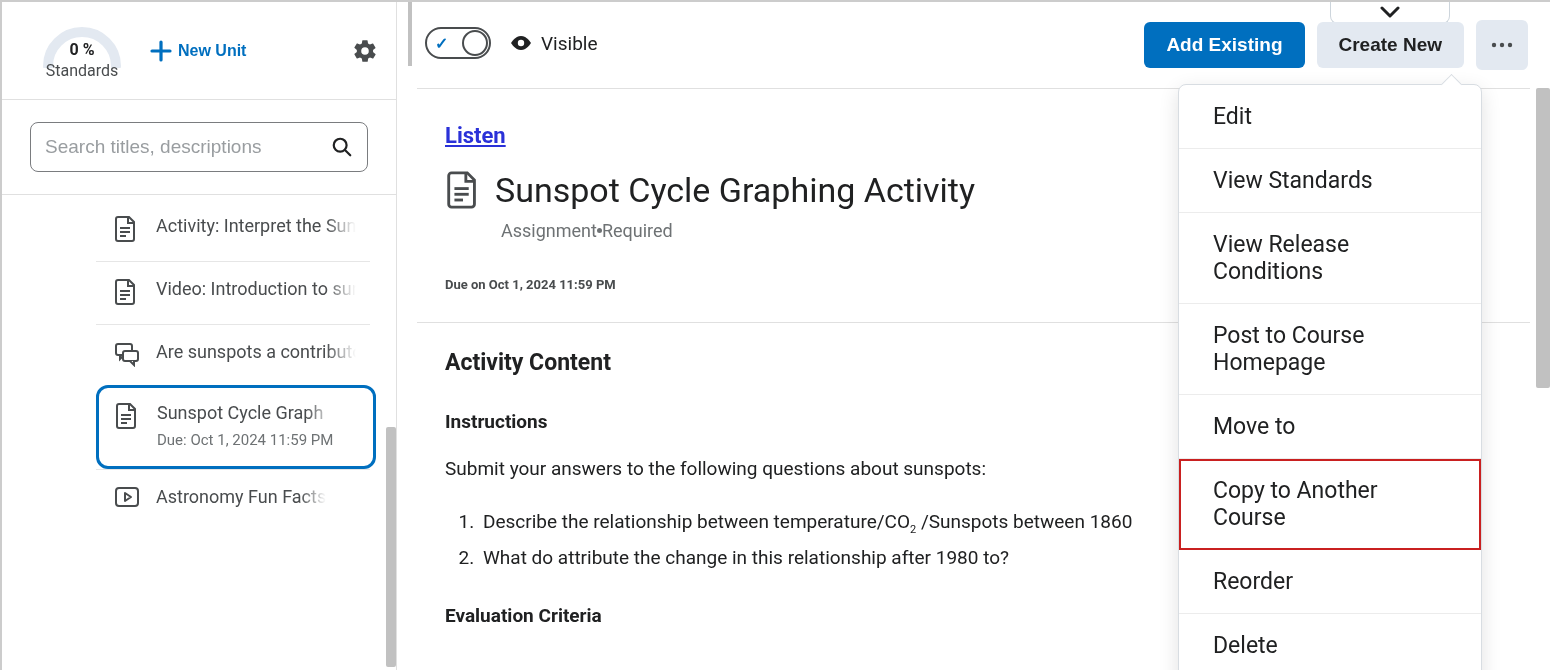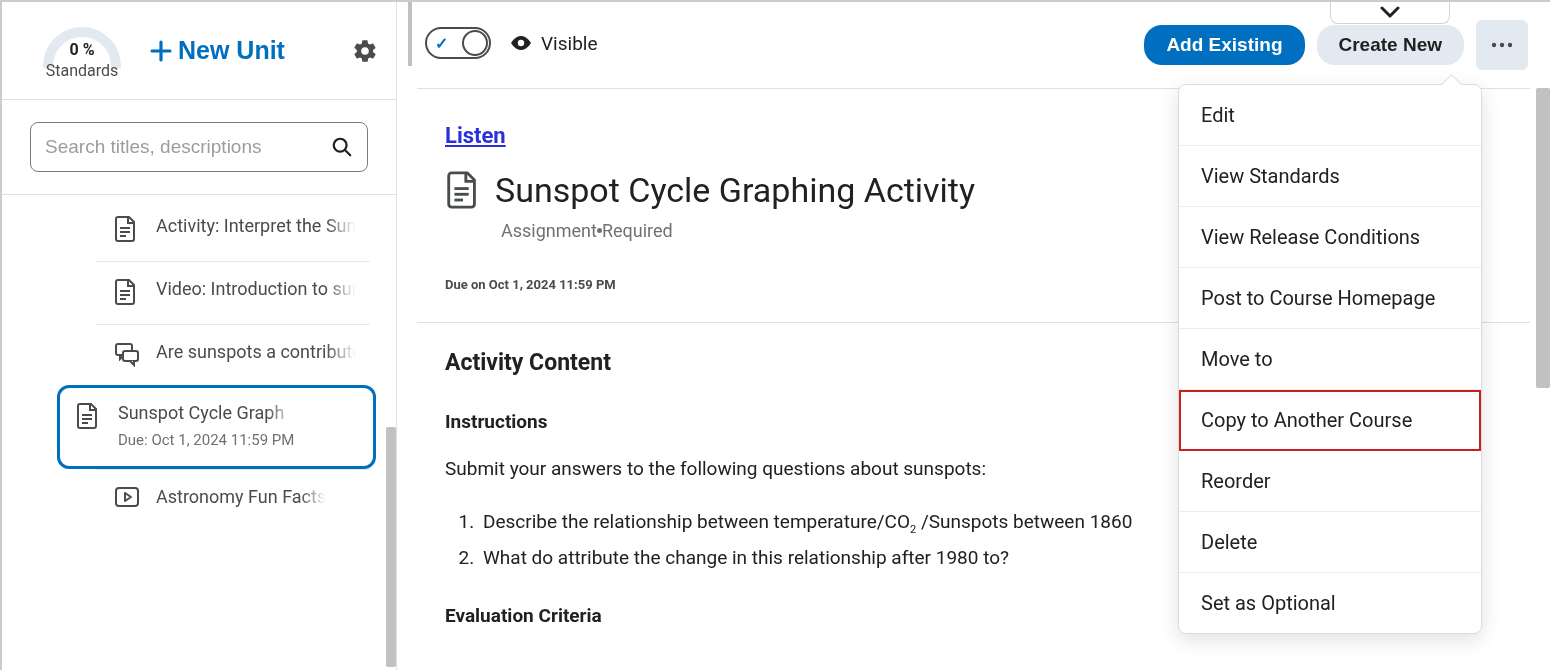--- a/index.html
+++ b/index.html
@@ -5,47 +5,47 @@
   * { box-sizing: border-box; margin: 0; padding: 0; }
   html, body { width: 1550px; height: 670px; font-family: -apple-system, BlinkMacSystemFont, "Segoe UI", Roboto, Arial, sans-serif; color: #202122; background: #fff; border: 1px solid #ccc; overflow: hidden; position: relative; }
   .layout { display: flex; width: 100%; height: 100%; }
   
   .sidebar { width: 395px; border-right: 1px solid #e0e0e0; display: flex; flex-direction: column; position: relative; }
   .sb-header { display: flex; align-items: center; padding: 8px 18px 8px 30px; border-bottom: 1px solid #e0e0e0; height: 98px; gap: 18px; }
   .standards-gauge { display: flex; flex-direction: column; align-items: center; width: 100px; }
   .gauge-svg { width: 88px; height: 46px; }
   .gauge-pct { font-size: 16px; font-weight: 700; margin-top: -28px; }
   .gauge-label { font-size: 16px; color: #494c4e; margin-top: 2px; }
-  .new-unit-btn { display: flex; align-items: center; gap: 6px; color: #006fbf; font-size: 25px; font-weight: 700; cursor: pointer; background: none; border: none; }
+  .new-unit-btn { display: flex; align-items: center; gap: 6px; color: #006fbf; font-size: 16px; font-weight: 700; cursor: pointer; background: none; border: none; }
   .gear-btn { background: none; border: none; cursor: pointer; margin-left: auto; }
   .sb-search-wrap { padding: 22px 28px 22px 28px; border-bottom: 1px solid #e0e0e0; }
   .sb-search { display: flex; align-items: center; border: 1px solid #7a7c7f; border-radius: 8px; height: 50px; padding: 0 14px; }
   .sb-search input { flex: 1; border: none; outline: none; font-size: 19px; color: #202122; background: transparent; }
   .sb-search input::placeholder { color: #999da0; }
   .sb-list { flex: 1; overflow: hidden; padding: 4px 26px 0 0; position: relative; }
   .sb-item { display: flex; gap: 14px; padding: 14px 14px 18px 18px; border-top: 1px solid #e6e6e6; margin-left: 94px; }
   .sb-item:first-child { border-top: none; }
   .sb-item .ic { width: 28px; flex: 0 0 28px; color: #494c4e; margin-top: 2px; }
   .sb-item .txt { font-size: 18px; color: #494c4e; line-height: 1.45; overflow: hidden; }
   .sb-item .title { display: block; white-space: nowrap; overflow: hidden; text-overflow: clip; -webkit-mask-image: linear-gradient(to right, black 85%, transparent 100%); mask-image: linear-gradient(to right, black 85%, transparent 100%); }
   .sb-item .sub { font-size: 15px; color: #6e7274; margin-top: 2px; }
-  .sb-item.selected { border: 3px solid #006fbf; border-radius: 12px; margin-left: 55px; margin-right: -6px; padding: 12px 12px 14px 16px; }
+  .sb-item.selected { border: 3px solid #006fbf; border-radius: 12px; margin-left: 94px; margin-right: -6px; padding: 12px 12px 14px 16px; }
   .scroll-chunk { position: absolute; right: 0; top: 0; width: 10px; height: 100%; }
   .scroll-thumb { position: absolute; right: 0; width: 10px; background: #c1c1c1; border-radius: 2px; }
   .sb-scroll-thumb { top: 232px; height: 240px; }
   .divider-vert { position: absolute; left: 406px; top: 0; width: 4px; height: 64px; background: #c1c1c1; }
   
   .main { flex: 1; display: flex; flex-direction: column; position: relative; }
   .top-bar { display: flex; align-items: center; height: 86px; padding: 0 22px 0 28px; position: relative; }
   .toggle-pill { width: 66px; height: 32px; border: 2px solid #494c4e; border-radius: 999px; background: #fff; position: relative; display: flex; align-items: center; cursor: pointer; margin-top: -4px; }
   .toggle-pill .check { position: absolute; left: 8px; color: #006fbf; font-weight: 700; font-size: 16px; }
   .toggle-knob { width: 26px; height: 26px; border: 2px solid #494c4e; border-radius: 50%; background: #fff; position: absolute; right: 1px; }
   .visible-label { display: flex; align-items: center; gap: 8px; margin-left: 18px; font-size: 19px; color: #202122; margin-top: -4px; }
   .actions { margin-left: auto; display: flex; align-items: center; gap: 12px; }
-  .btn { height: 40px; border-radius: 18px; font-size: 19px; font-weight: 700; padding: 0 22px; cursor: pointer; display: inline-flex; align-items: center; justify-content: center; }
+  .btn { height: 46px; border-radius: 6px; font-size: 19px; font-weight: 700; padding: 0 22px; cursor: pointer; display: inline-flex; align-items: center; justify-content: center; }
   .btn-primary { background: #006fbf; color: #fff; border: none; }
   .btn-secondary { background: #e3e9f1; color: #202122; border: none; }
   .icon-btn-sq { width: 52px; height: 50px; border-radius: 6px; background: #e3e9f1; display: inline-flex; align-items: center; justify-content: center; cursor: pointer; border: none; }
   .chev-tab { position: absolute; right: 100px; top: -2px; width: 120px; height: 24px; border: 1px solid #cdd5dc; border-top: none; border-radius: 0 0 8px 8px; display: flex; align-items: center; justify-content: center; background: #fff; cursor: pointer; }
   .content-scroll { flex: 1; border-top: 1px solid #e0e0e0; margin: 0 20px 0 20px; position: relative; overflow: hidden; padding: 34px 14px 0 28px; }
   .listen-link { color: #2a31d8; font-size: 22px; font-weight: 700; text-decoration: underline; cursor: pointer; }
   .title-row { display: flex; align-items: flex-start; gap: 14px; margin-top: 22px; }
   .title-row h1 { font-size: 34px; font-weight: 400; color: #202122; }
   .meta-row { display: flex; align-items: center; margin-top: 10px; font-size: 18px; color: #6e7274; margin-left: 56px; }
   .meta-row .dot { width: 5px; height: 5px; border-radius: 50%; background: #6e7274; }
@@ -56,21 +56,21 @@
   .para { font-size: 19px; margin-top: 22px; line-height: 1.5; }
   .qlist { margin-top: 20px; padding-left: 34px; font-size: 19px; line-height: 1.9; }
   .qlist li { padding-left: 4px; }
   .sub2 { font-size: 11px; vertical-align: sub; }
   .main-thumb { top: 0; height: 300px; }
   .main-scroll { position: absolute; right: 0; top: 86px; bottom: 0; width: 14px; }
   .main-scroll .scroll-thumb { width: 14px; }
   
   .dropdown { position: absolute; right: 68px; top: 82px; width: 304px; background: #fff; border: 1px solid #d8dde2; border-radius: 8px; box-shadow: 0 6px 20px rgba(0,0,0,0.12); z-index: 50; }
   .dropdown::after { content:""; position:absolute; top:-8px; right:22px; width:14px; height:14px; background:#fff; border-left:1px solid #d8dde2; border-top:1px solid #d8dde2; transform: rotate(45deg); }
-  .dd-item { padding: 18px 22px; font-size: 20px; border-bottom: 1px solid #ececec; cursor: pointer; }
+  .dd-item { padding: 18px 34px; font-size: 23px; border-bottom: 1px solid #ececec; cursor: pointer; }
   .dd-item:last-child { border-bottom: none; }
   .dd-item.highlight { outline: 2px solid #c92020; outline-offset: -2px; }
   svg { display: block; }
 </style>
 </head>
 <body>
 
 <div class="layout">
 
   <aside class="sidebar">

